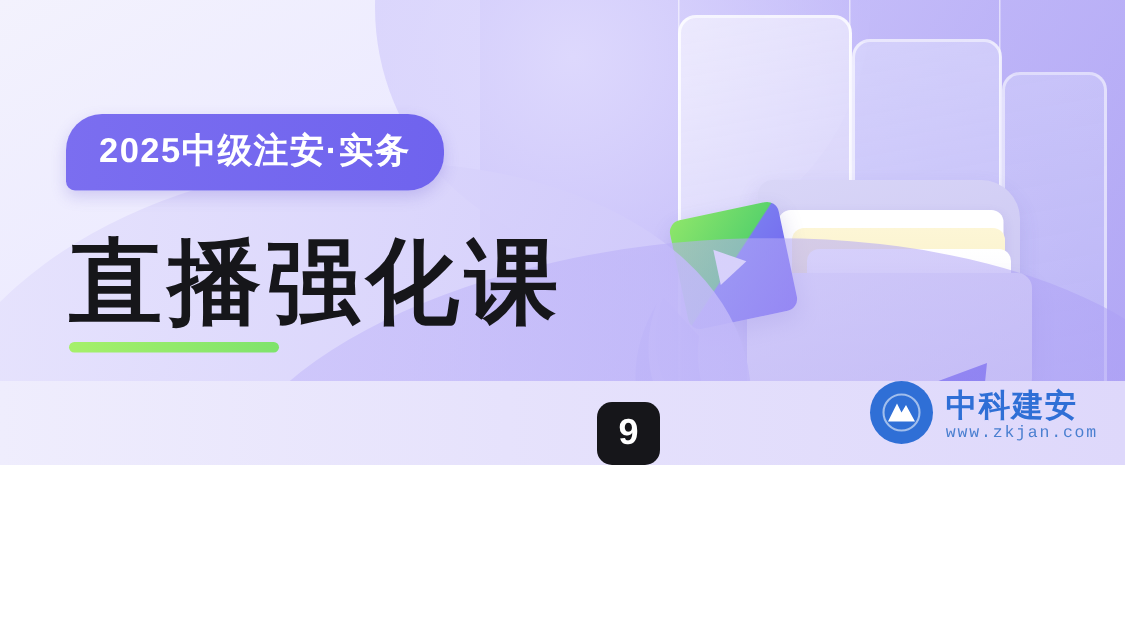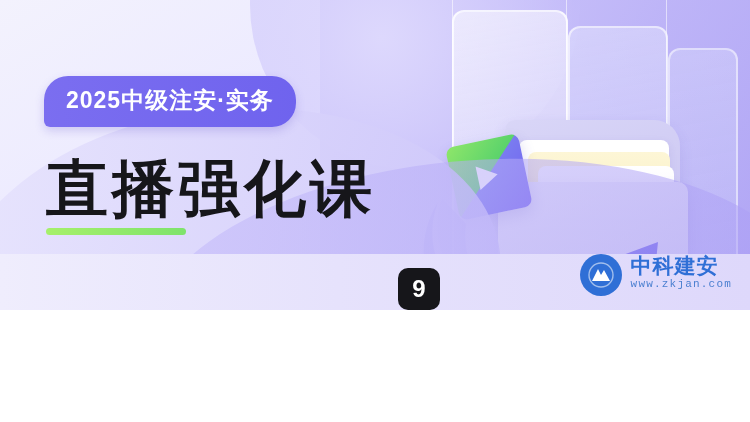--- a/index.html
+++ b/index.html
@@ -207,21 +207,21 @@
     display: flex;
     align-items: center;
     justify-content: center;
   }
 
   
   .logo {
     position: absolute;
     right: 18px; bottom: 14px;
     display: flex;
-    align-items: flex-start;
+    align-items: flex-end;
     gap: 9px;
   }
   .logo-mark {
     width: 42px; height: 42px;
     border-radius: 50%;
     background: #2f6fd6;
     display: flex;
     align-items: center;
     justify-content: center;
   }

